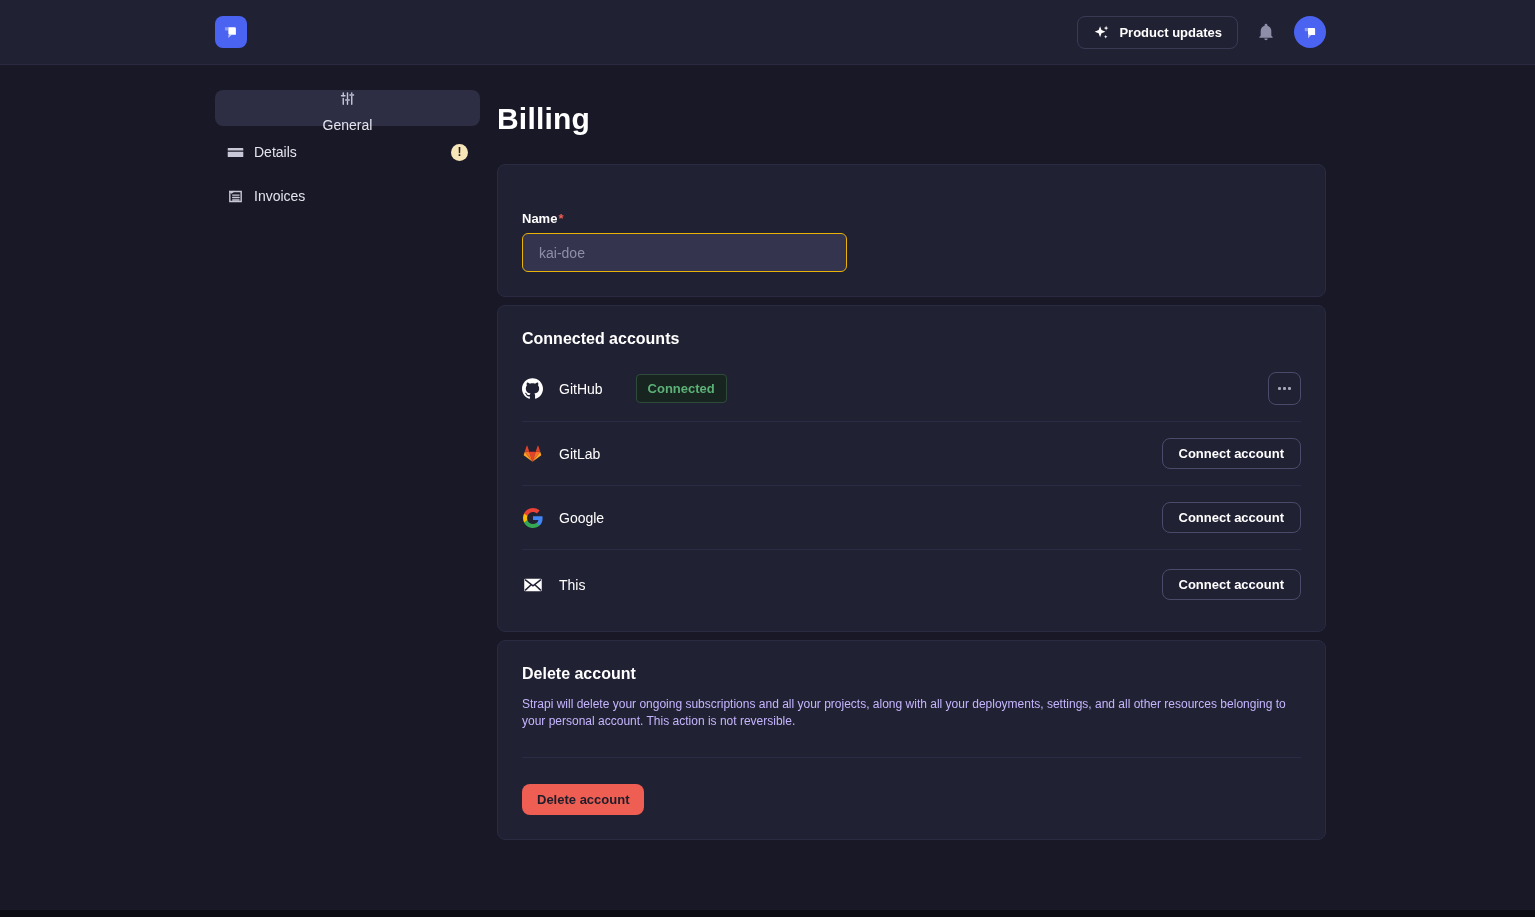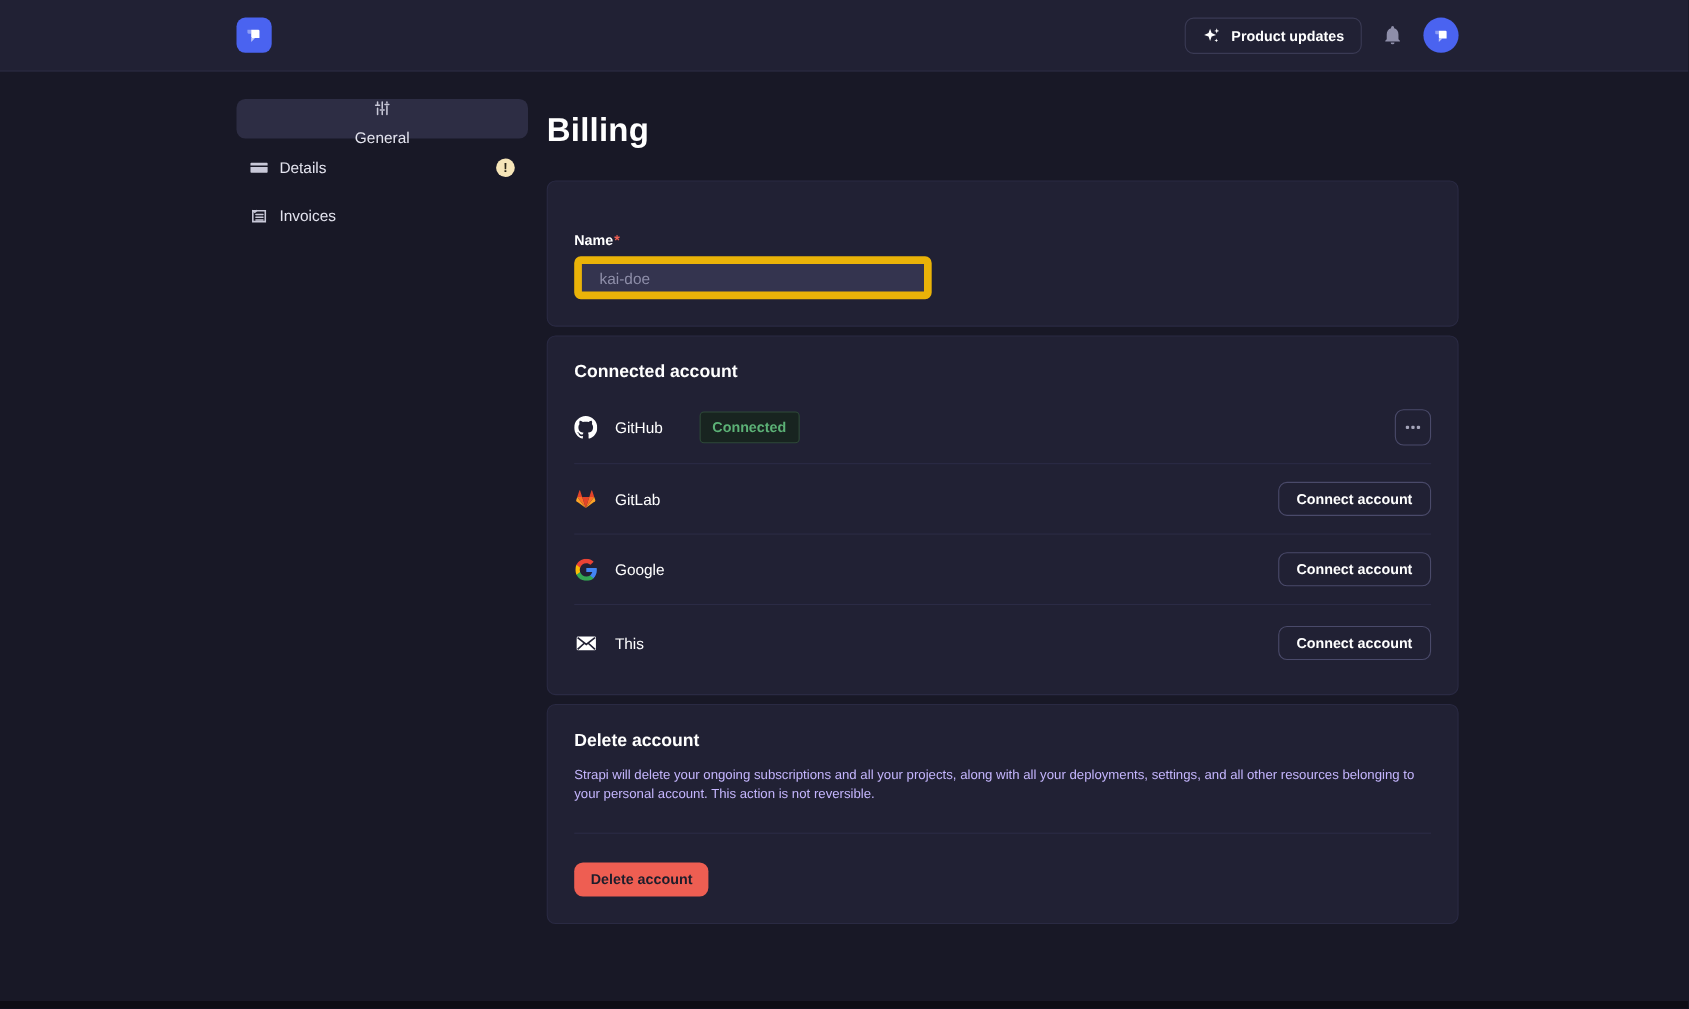--- a/index.html
+++ b/index.html
@@ -96,21 +96,21 @@
   
   .field-label {
     margin-top:22px;
     font-size:13px; font-weight:700; color:#ffffff;
   }
   .req { color:#ee5e52; margin-left:1px; }
   .text-input {
     margin-top:7px;
     width:325px; height:39px;
     background:#34344f;
-    border:7px solid #eab308;
+    border:1px solid #eab308;
     border-radius:6px;
     padding:0 16px;
     color:#86efac;
     font-size:14px;
     font-family:"Liberation Sans", sans-serif;
     outline:none;
   }
   .text-input::placeholder { color:#8e8ea9; }
   
   .accounts-list { margin-top:8px; }
@@ -251,21 +251,21 @@
     <h1 class="page-title">Billing</h1>
 
     <section class="card">
       <div class="field-label">
         <span>Name</span><span class="req">*</span>
       </div>
       <input class="text-input" type="text" placeholder="kai-doe" style="">
     </section>
 
     <section class="card">
-      <h2 class="card-heading">Connected account</h2>
+      <h2 class="card-heading">Connected accounts</h2>
       <div class="accounts-list">
 
         <div class="account-row">
           <span class="provider-icon">
             <svg width="21" height="21" viewBox="0 0 24 24" fill="#ffffff">
               <path d="M12 .297c-6.63 0-12 5.373-12 12 0 5.303 3.438 9.8 8.205 11.385.6.113.82-.258.82-.577 0-.285-.01-1.04-.015-2.04-3.338.724-4.042-1.61-4.042-1.61C4.422 18.07 3.633 17.7 3.633 17.7c-1.087-.744.084-.729.084-.729 1.205.084 1.838 1.236 1.838 1.236 1.07 1.835 2.809 1.305 3.495.998.108-.776.417-1.305.76-1.605-2.665-.3-5.466-1.332-5.466-5.93 0-1.31.465-2.38 1.235-3.22-.135-.303-.54-1.523.105-3.176 0 0 1.005-.322 3.3 1.23.96-.267 1.98-.399 3-.405 1.02.006 2.04.138 3 .405 2.28-1.552 3.285-1.23 3.285-1.23.645 1.653.24 2.873.12 3.176.765.84 1.23 1.91 1.23 3.22 0 4.61-2.805 5.625-5.475 5.92.42.36.81 1.096.81 2.22 0 1.606-.015 2.896-.015 3.286 0 .315.21.69.825.57C20.565 22.092 24 17.592 24 12.297c0-6.627-5.373-12-12-12"></path>
             </svg>
           </span>
           <span class="provider-name">GitHub</span>
           <span class="status-badge">Connected</span>

